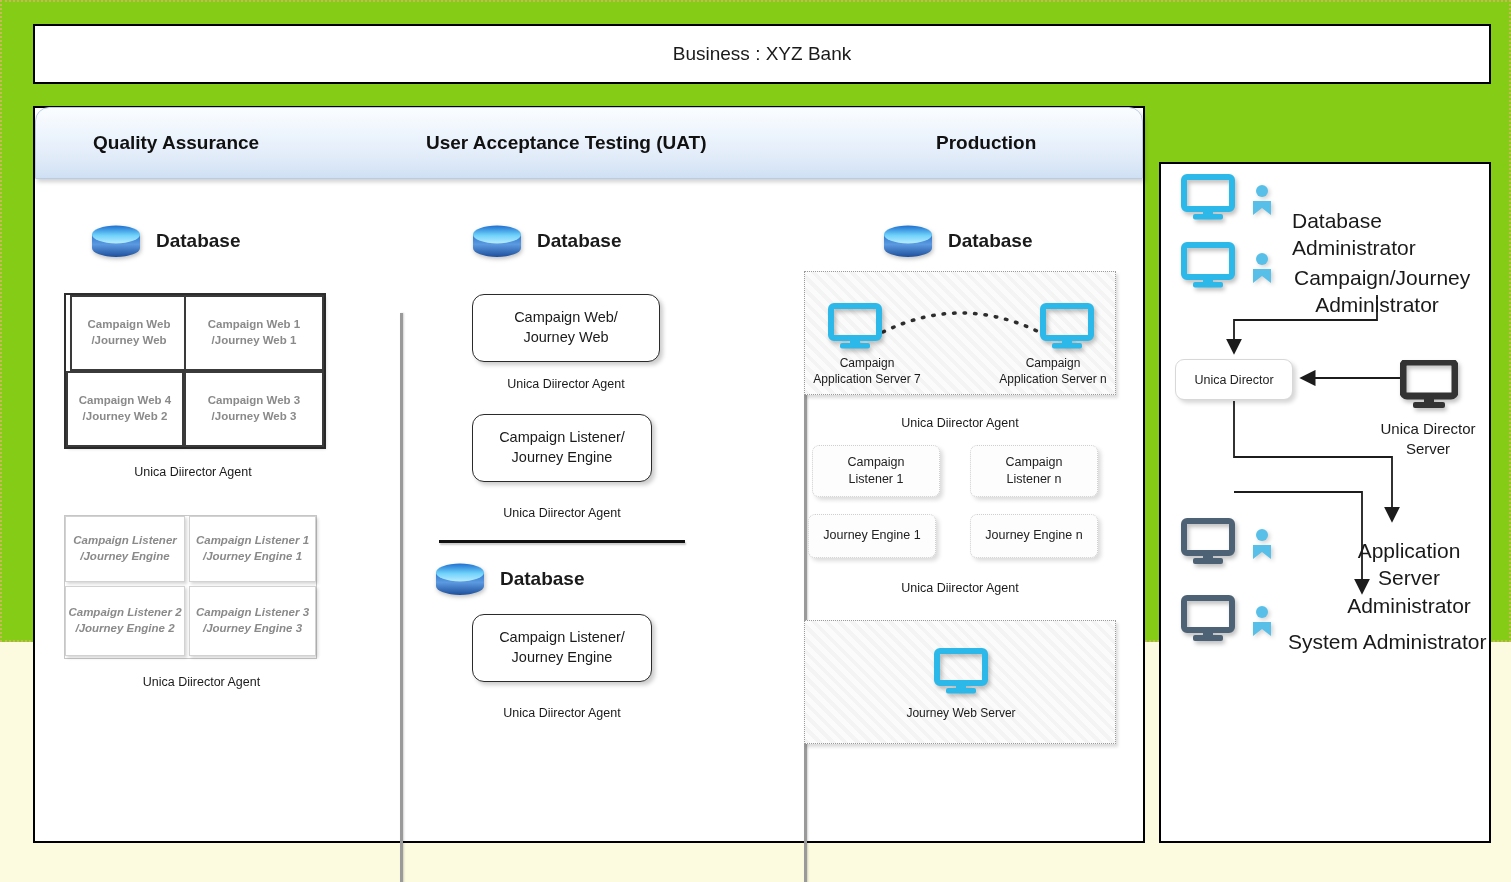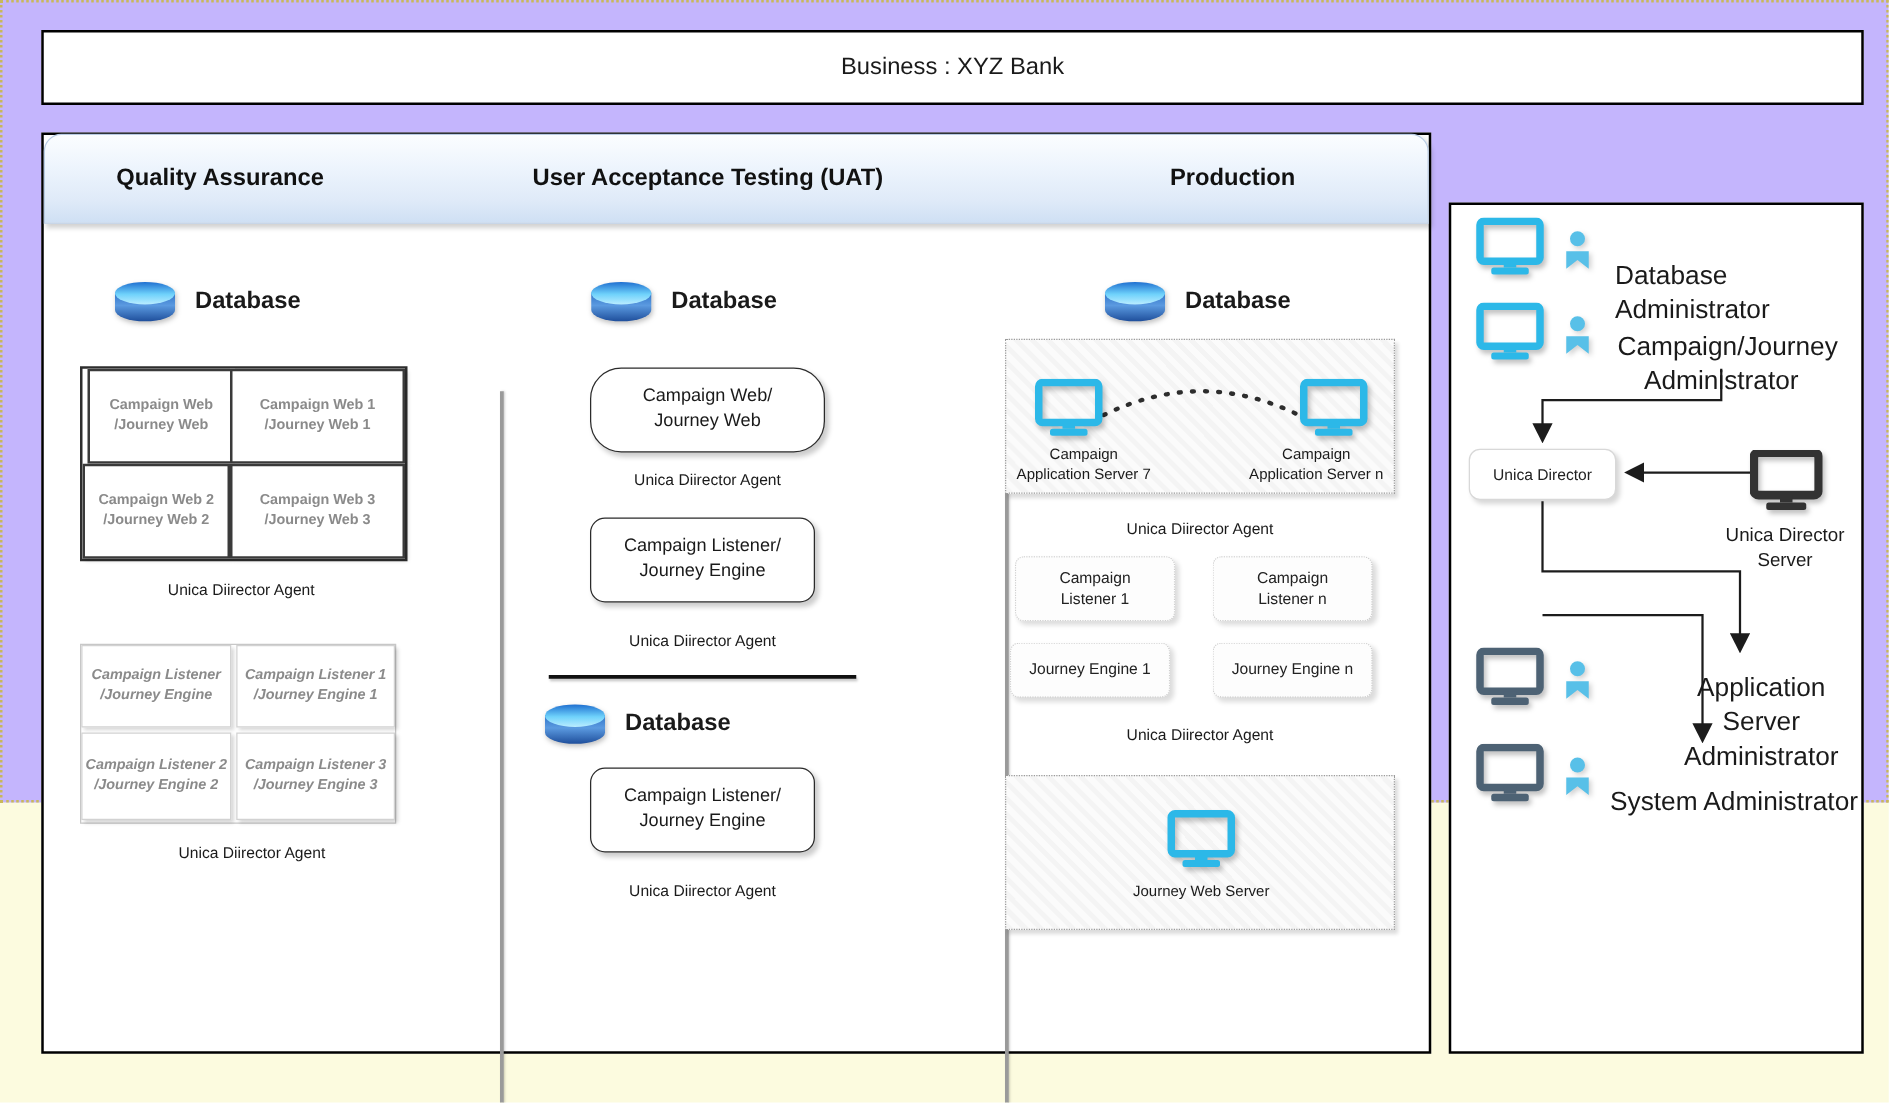--- a/index.html
+++ b/index.html
@@ -7,21 +7,21 @@
     width:1511px;height:882px;
     background:#fcfbdf;
     font-family:"Liberation Sans", sans-serif;
     overflow:hidden;
   }
   #canvas{
     position:relative;
     width:1511px;height:642px;
     box-sizing:border-box;
     border:2px dotted #c9b85a;
-    background:#c4b5fd;
+    background:#84cc16;
   }
 
   
   #business-box{
     position:absolute;left:31px;top:22px;width:1458px;height:60px;
     background:#ffffff;border:2px solid #000000;box-sizing:border-box;
     display:flex;align-items:center;justify-content:center;
   }
   #business-box .txt{font-size:19px;color:#1a1a1a;}
 
@@ -183,21 +183,21 @@
         <span>Campaign Web</span><br><span>/Journey Web</span>
       </span>
     </div>
     <div class="qa-cell dark" style="left:118px;top:0px;width:140px;height:76px;">
       <span>
         <span>Campaign Web 1</span><br><span>/Journey Web 1</span>
       </span>
     </div>
     <div class="qa-cell dark" style="left:0px;top:76px;width:118px;height:76px;">
       <span>
-        <span>Campaign Web 2</span><br><span>/Journey Web 2</span>
+        <span>Campaign Web 4</span><br><span>/Journey Web 2</span>
       </span>
     </div>
     <div class="qa-cell dark" style="left:118px;top:76px;width:140px;height:76px;">
       <span>
         <span>Campaign Web 3</span><br><span>/Journey Web 3</span>
       </span>
     </div>
   </div>
   <div class="agent-label" style="left:62px;top:463px;width:258px;">Unica Diirector Agent</div>
 
@@ -228,21 +228,21 @@
   <div class="db-row" style="left:469px;top:222px;">
     <span class="db-icon">
       <svg viewBox="0 0 52 34" width="52" height="34">
         <path d="M2 10 h48 v14 a24 9 0 0 1 -48 0 z" fill="url(#dbBody)"></path>
         <ellipse cx="26" cy="10.5" rx="24" ry="9" fill="url(#dbTop)"></ellipse>
       </svg>
     </span>
     <span class="db-label">Database</span>
   </div>
 
-  <div class="rbox" style="left:470px;top:292px;width:188px;height:68px;border-radius:25px;">
+  <div class="rbox" style="left:470px;top:292px;width:188px;height:68px;">
     <span>
       <span>Campaign Web/</span><br><span>Journey Web</span>
     </span>
   </div>
   <div class="agent-label" style="left:470px;top:375px;width:188px;">Unica Diirector Agent</div>
 
   <div class="rbox" style="left:470px;top:412px;width:180px;height:68px;">
     <span>
       <span>Campaign Listener/</span><br><span>Journey Engine</span>
     </span>

